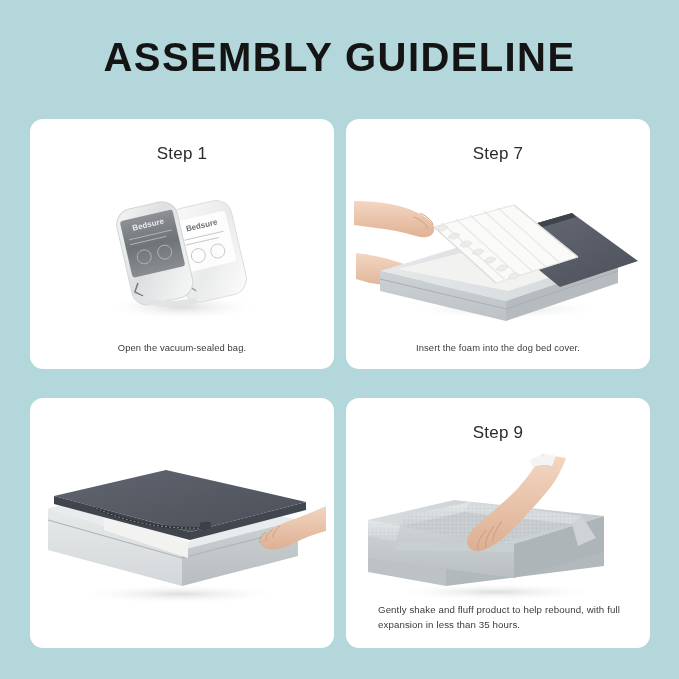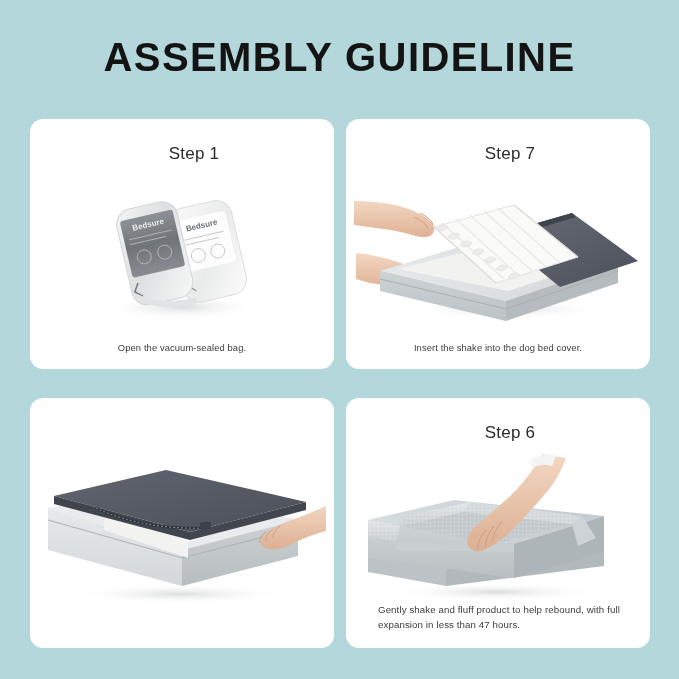--- a/index.html
+++ b/index.html
@@ -54,21 +54,20 @@
   .step-title {
     position: absolute;
     top: 25px;
     left: 0;
     width: 100%;
     text-align: center;
     font-size: 17px;
     font-weight: 400;
     color: #2b2b2b;
     letter-spacing: 0.2px;
-    margin-left: 12px;
   }
   .art {
     position: absolute;
     left: 0;
     top: 48px;
     width: 100%;
     height: 160px;
   }
   .caption {
     position: absolute;
@@ -218,21 +217,21 @@
             <path d="M124 48 L186 104"></path>
             <path d="M138 44 L200 100"></path>
             <path d="M152 41 L214 96"></path>
           </g>
 
           <path d="M8 34 q40 0 64 12 q18 9 16 18 q-3 9 -18 5 q-20 -6 -40 -8 L8 58 Z" fill="url(#skin2)"></path>
           <path d="M68 50 q12 5 14 12" stroke="#cfa183" stroke-width="1" fill="none"></path>
           <path d="M74 46 q12 6 13 12" stroke="#cfa183" stroke-width="1" fill="none"></path>
         </svg>
       </div>
-      <div class="caption">Insert the shake into the dog bed cover.</div>
+      <div class="caption">Insert the foam into the dog bed cover.</div>
     </div>
 
     <div class="card">
       <div class="art">
         <svg viewBox="0 0 304 160" preserveAspectRatio="xMidYMid meet">
           <defs>
             <linearGradient id="coverDark3" x1="0" y1="0" x2="1" y2="1">
               <stop offset="0%" stop-color="#60656f"></stop>
               <stop offset="100%" stop-color="#4a4f58"></stop>
             </linearGradient>
@@ -274,21 +273,21 @@
 
           <path d="M296 60 q-22 10 -40 16 q-18 7 -24 15 q-5 9 6 12 q12 2 26 -6 q16 -8 32 -12 Z" fill="url(#skin3)"></path>
           <path d="M236 86 q-8 5 -6 11" stroke="#cfa183" stroke-width="1" fill="none"></path>
           <path d="M243 83 q-8 6 -7 12" stroke="#cfa183" stroke-width="1" fill="none"></path>
           <path d="M250 80 q-8 6 -7 12" stroke="#cfa183" stroke-width="1" fill="none"></path>
         </svg>
       </div>
     </div>
 
     <div class="card">
-      <div class="step-title">Step 6</div>
+      <div class="step-title">Step 9</div>
       <div class="art">
         <svg viewBox="0 0 304 160" preserveAspectRatio="xMidYMid meet">
           <defs>
             <linearGradient id="bedTop4" x1="0" y1="0" x2="1" y2="0">
               <stop offset="0%" stop-color="#d7dcdf"></stop>
               <stop offset="100%" stop-color="#c4cacd"></stop>
             </linearGradient>
             <linearGradient id="bedFront4" x1="0" y1="0" x2="0" y2="1">
               <stop offset="0%" stop-color="#cfd4d7"></stop>
               <stop offset="100%" stop-color="#b9bfc2"></stop>
@@ -336,17 +335,17 @@
           <path d="M50 96 L150 98 L168 98 L168 106 L50 104 Z" fill="#c9cfd2" opacity="0.9"></path>
 
           <path d="M196 8 q-14 26 -34 44 q-18 16 -32 28 q-12 11 -8 20 q5 8 16 4 q14 -6 28 -20 q20 -20 38 -42 q10 -13 16 -30 Z" fill="url(#skin4)"></path>
           <path d="M140 84 q-10 12 -8 20" stroke="#cda083" stroke-width="1.1" fill="none"></path>
           <path d="M148 80 q-10 13 -8 21" stroke="#cda083" stroke-width="1.1" fill="none"></path>
           <path d="M156 75 q-10 13 -9 21" stroke="#cda083" stroke-width="1.1" fill="none"></path>
           <path d="M186 20 q12 -6 22 -2" fill="#f2f2f2"></path>
           <path d="M184 14 q14 -8 26 -4 l-4 10 q-11 -4 -20 2 Z" fill="#f4f4f4"></path>
         </svg>
       </div>
-      <div class="caption left">Gently shake and fluff product to help rebound, with full expansion in less than 47 hours.</div>
+      <div class="caption left">Gently shake and fluff product to help rebound, with full expansion in less than 35 hours.</div>
     </div>
 
   </div>
 </div>
 
 </body></html>

